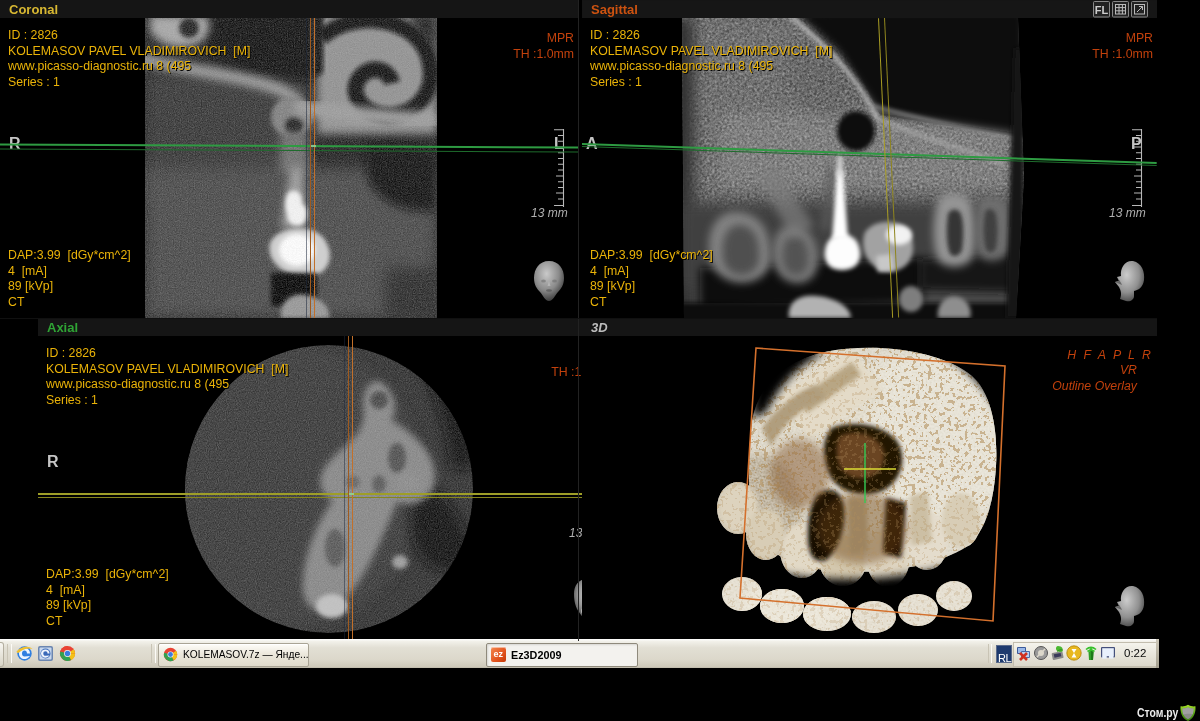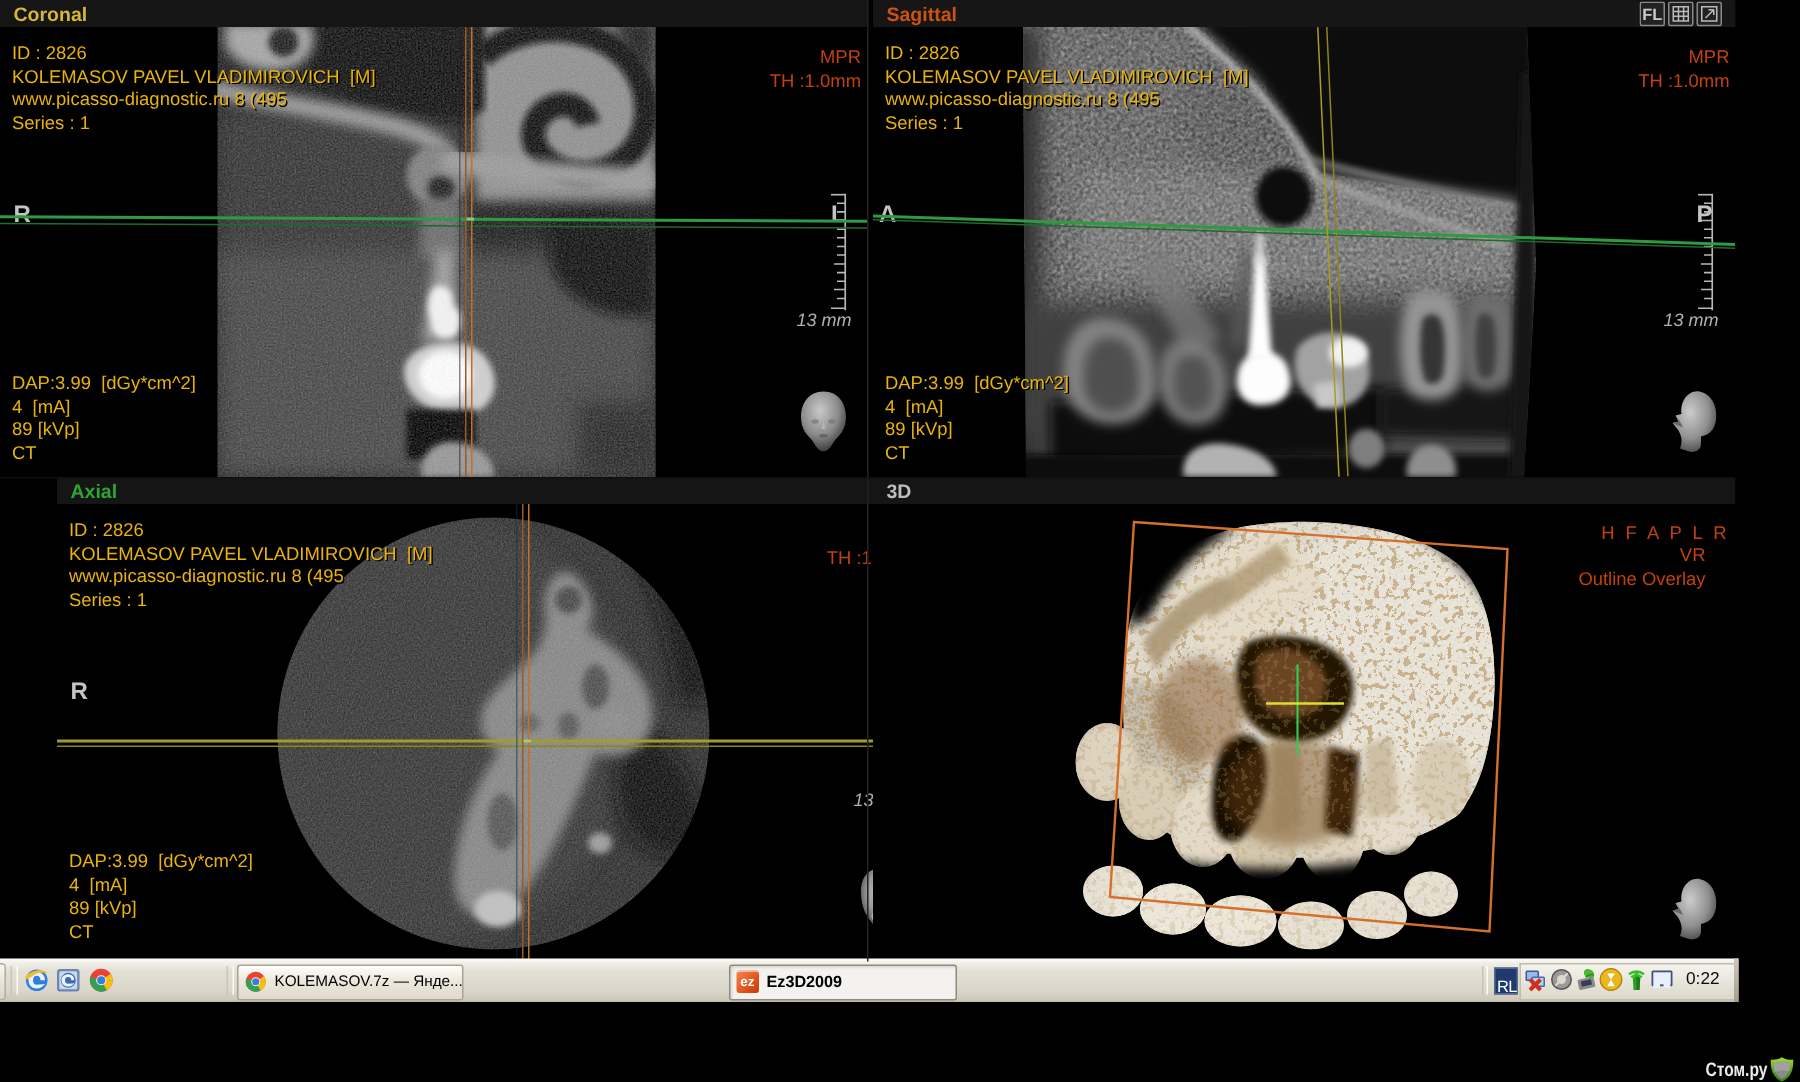--- a/index.html
+++ b/index.html
@@ -326,21 +326,21 @@
     <ellipse cx="16" cy="39" rx="4" ry="2.2" fill="#333"></ellipse>
   </svg>
   <div class="abs" style="left:0;top:175.1px;width:578px;height:1.5px;background:#9e9e28;"></div>
   <div class="abs" style="left:0;top:178.6px;width:578px;height:1.4px;background:#86861e;"></div>
   <div class="abs" style="left:306.3px;top:18px;width:1.2px;height:305px;background:rgba(30,40,60,0.5);"></div>
   <div class="abs" style="left:309.9px;top:18px;width:1.3px;height:305px;background:#a05a1e;"></div>
   <div class="abs" style="left:313.5px;top:18px;width:1.9px;height:305px;background:#c2702a;"></div>
   <div class="abs" style="left:310.5px;top:175px;width:5px;height:2px;background:#8fd898;opacity:0.85;"></div>
 </div>
 
-<div class="q" id="q3" style="left:582px;top:318px;width:575px;height:323px;">
+<div class="q" id="q3" style="left:582px;top:318px;width:575px;height:323px;font-style:italic;">
   <svg class="abs" style="left:118px;top:18px;" width="320" height="300" viewBox="0 0 320 300">
   <defs>
     <filter id="db2" x="-30%" y="-30%" width="160%" height="160%">
           <feGaussianBlur stdDeviation="2"></feGaussianBlur>
         </filter>
     <filter id="db4" x="-40%" y="-40%" width="180%" height="180%">
           <feGaussianBlur stdDeviation="4"></feGaussianBlur>
         </filter>
     <filter id="grainD" x="-10%" y="-10%" width="120%" height="120%">
       <feTurbulence type="fractalNoise" baseFrequency="0.25" numOctaves="3" seed="14"></feTurbulence>

